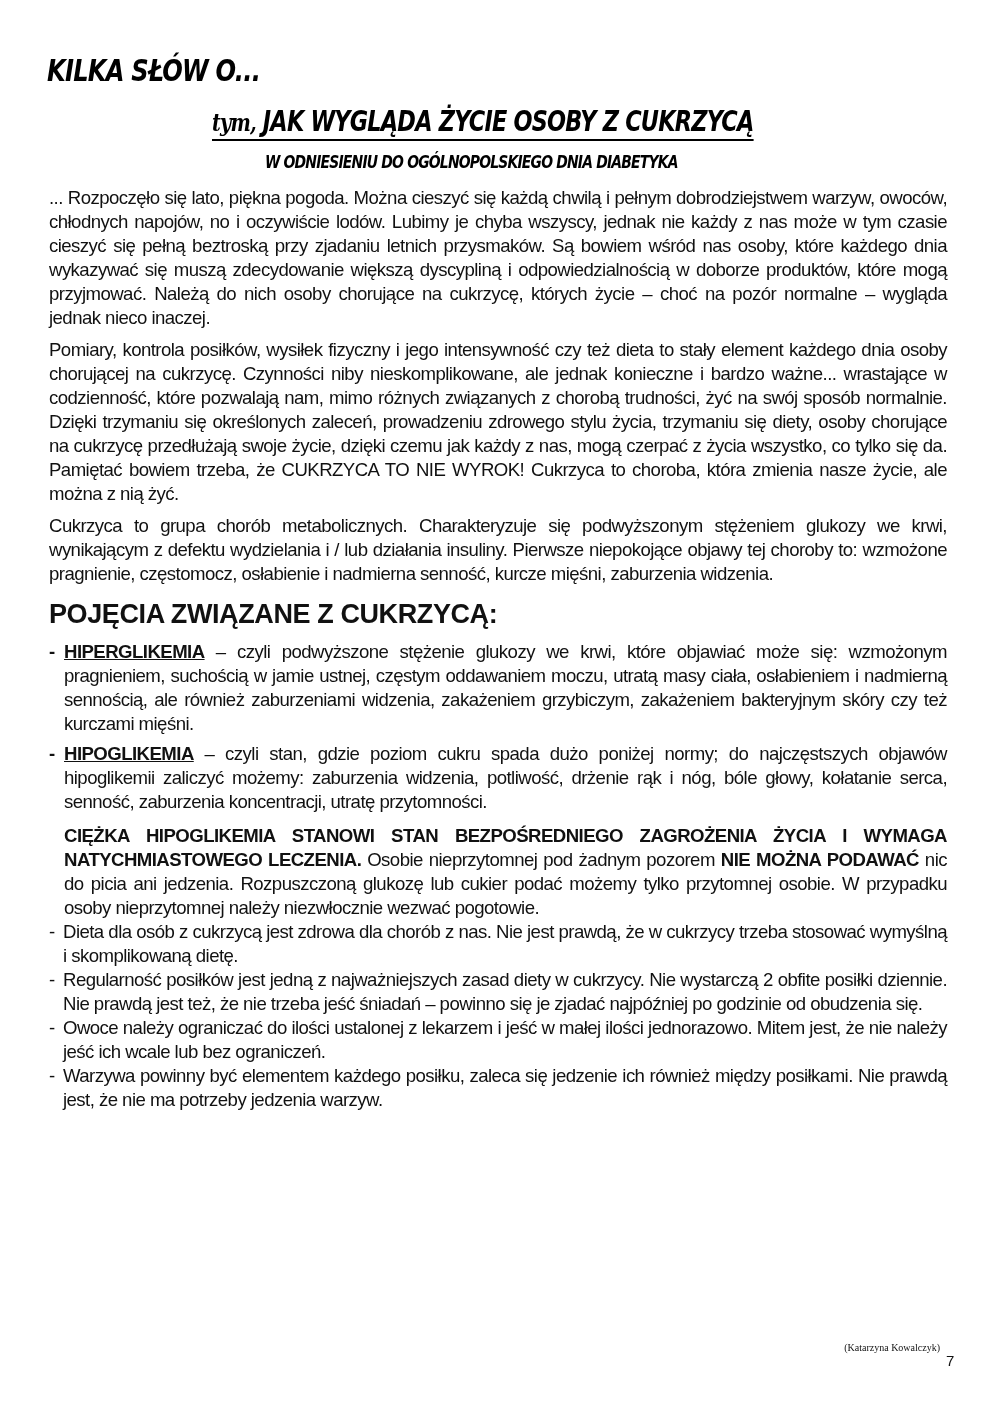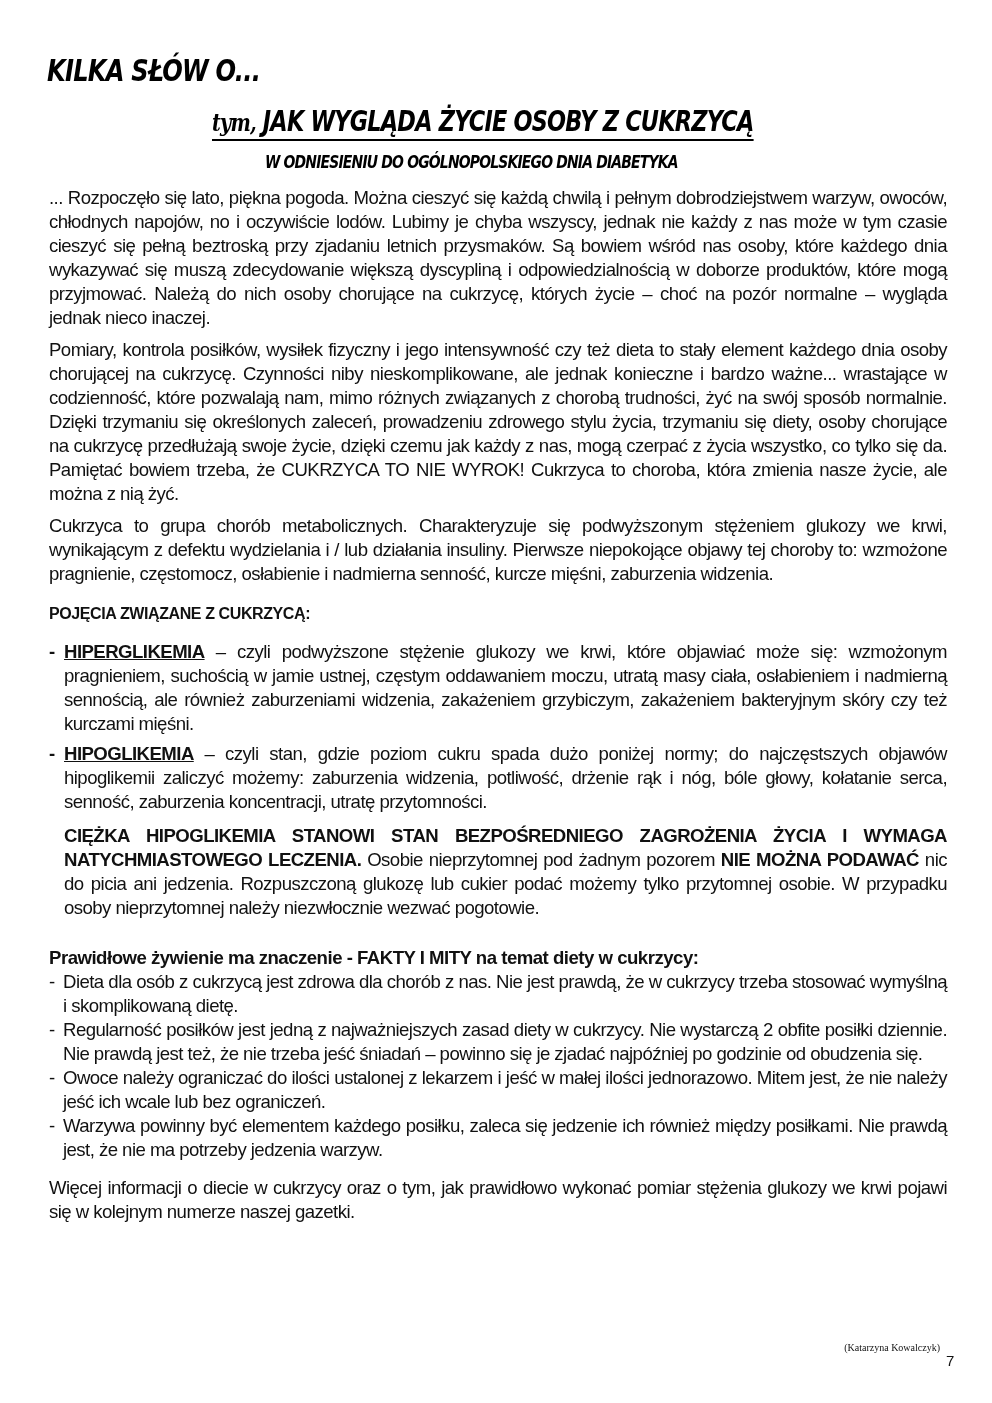--- a/index.html
+++ b/index.html
@@ -5,21 +5,21 @@
   html, body { margin: 0; padding: 0; background: #ffffff; }
   body { width: 992px; height: 1403px; position: relative; overflow: hidden; color: #111; }
   .hand { font-family: "DejaVu Sans", sans-serif; font-weight: bold; font-style: italic; letter-spacing: -1px; color: #000; }
   .title1 { position: absolute; left: 47px; top: 52px; font-size: 31px; transform: scaleX(0.78); transform-origin: left top; white-space: nowrap; }
   .title2 { position: absolute; left: 212px; top: 105px; font-size: 28px; transform: scaleX(0.8); transform-origin: left top; white-space: nowrap; border-bottom: 2px solid #000; padding-bottom: 1px; }
   .title2 .lead { font-family: "DejaVu Serif", serif; font-style: italic; font-size: 24px; }
   .title3 { position: absolute; left: 265px; top: 152px; font-size: 17px; transform: scaleX(0.82); transform-origin: left top; white-space: nowrap; }
   .body { position: absolute; left: 49px; top: 186px; width: 898px; font-family: "Liberation Sans", sans-serif; font-size: 18.6px; line-height: 24px; }
   .body p { margin: 0 0 8px 0; text-align: justify; text-align-last: left; transform-origin: left top; }
   .cond { letter-spacing: -0.55px; word-spacing: 0px; }
-  .section-head { text-align: center; font-weight: bold; font-size: 16px; margin: 16px 0 14px 0 !important; letter-spacing: -0.4px; }
+  .section-head { text-align: center; font-weight: bold; font-size: 27px; margin: 16px 0 14px 0 !important; letter-spacing: -0.4px; }
   .item { position: relative; padding-left: 15px; margin: 0 0 4px 0; text-align: justify; }
   .item .dash { position: absolute; left: 0; top: 0; font-weight: bold; }
   .term { font-weight: bold; text-decoration: underline; }
   .warn { margin: 10px 0 0 15px !important; }
   .b { font-weight: bold; }
   .bu { font-weight: bold; }
   .diet-head { font-weight: bold; margin: 26px 0 0 0 !important; letter-spacing: -0.5px; }
   .diet-item { position: relative; padding-left: 14px; margin: 0; text-align: justify; }
   .diet-item .dash { position: absolute; left: 0; top: 0; }
   .closing { margin-top: 14px !important; }
@@ -45,23 +45,21 @@
     <span class="term">HIPERGLIKEMIA</span><span> – czyli podwyższone stężenie glukozy we krwi, które objawiać może się: wzmożonym pragnieniem, suchością w jamie ustnej, częstym oddawaniem moczu, utratą masy ciała, osłabieniem i nadmierną sennością, ale również zaburzeniami widzenia, zakażeniem grzybiczym, zakażeniem bakteryjnym skóry czy też kurczami mięśni.</span>
   </div>
 
   <div class="item" style="margin-top:6px;">
     <span class="dash">-</span>
     <span class="term">HIPOGLIKEMIA</span><span> – czyli stan, gdzie poziom cukru spada dużo poniżej normy; do najczęstszych objawów hipoglikemii zaliczyć możemy: zaburzenia widzenia, potliwość, drżenie rąk i nóg, bóle głowy, kołatanie serca, senność, zaburzenia koncentracji, utratę przytomności.</span>
   </div>
 
   <p class="warn"><span class="b">CIĘŻKA HIPOGLIKEMIA STANOWI STAN BEZPOŚREDNIEGO ZAGROŻENIA ŻYCIA I WYMAGA NATYCHMIASTOWEGO LECZENIA.</span><span> Osobie nieprzytomnej pod żadnym pozorem </span><span class="bu">NIE MOŻNA PODAWAĆ</span><span> nic do picia ani jedzenia. Rozpuszczoną glukozę lub cukier podać możemy tylko przytomnej osobie. W przypadku osoby nieprzytomnej należy niezwłocznie wezwać pogotowie.</span></p>
 
-  <p class="diet-head">Prawidłowe żywienie ma znaczenie - FAKTY I MITY na temat diety w cukrzycy:</p>
   <div class="diet-item"><span class="dash">-</span><span>Dieta dla osób z cukrzycą jest zdrowa dla chorób z nas. Nie jest prawdą, że w cukrzycy trzeba stosować wymyślną i skomplikowaną dietę.</span></div>
   <div class="diet-item"><span class="dash">-</span><span>Regularność posiłków jest jedną z najważniejszych zasad diety w cukrzycy. Nie wystarczą 2 obfite posiłki dziennie. Nie prawdą jest też, że nie trzeba jeść śniadań – powinno się je zjadać najpóźniej po godzinie od obudzenia się.</span></div>
   <div class="diet-item"><span class="dash">-</span><span>Owoce należy ograniczać do ilości ustalonej z lekarzem i jeść w małej ilości jednorazowo. Mitem jest, że nie należy jeść ich wcale lub bez ograniczeń.</span></div>
   <div class="diet-item"><span class="dash">-</span><span>Warzywa powinny być elementem każdego posiłku, zaleca się jedzenie ich również między posiłkami. Nie prawdą jest, że nie ma potrzeby jedzenia warzyw.</span></div>
 
-  <p class="closing">Więcej informacji o diecie w cukrzycy oraz o tym, jak prawidłowo wykonać pomiar stężenia glukozy we krwi pojawi się w kolejnym numerze naszej gazetki.</p>
 </div>
 
 <div class="author">(Katarzyna Kowalczyk)</div>
 <div class="pagenum">7</div>
 
 </body></html>

